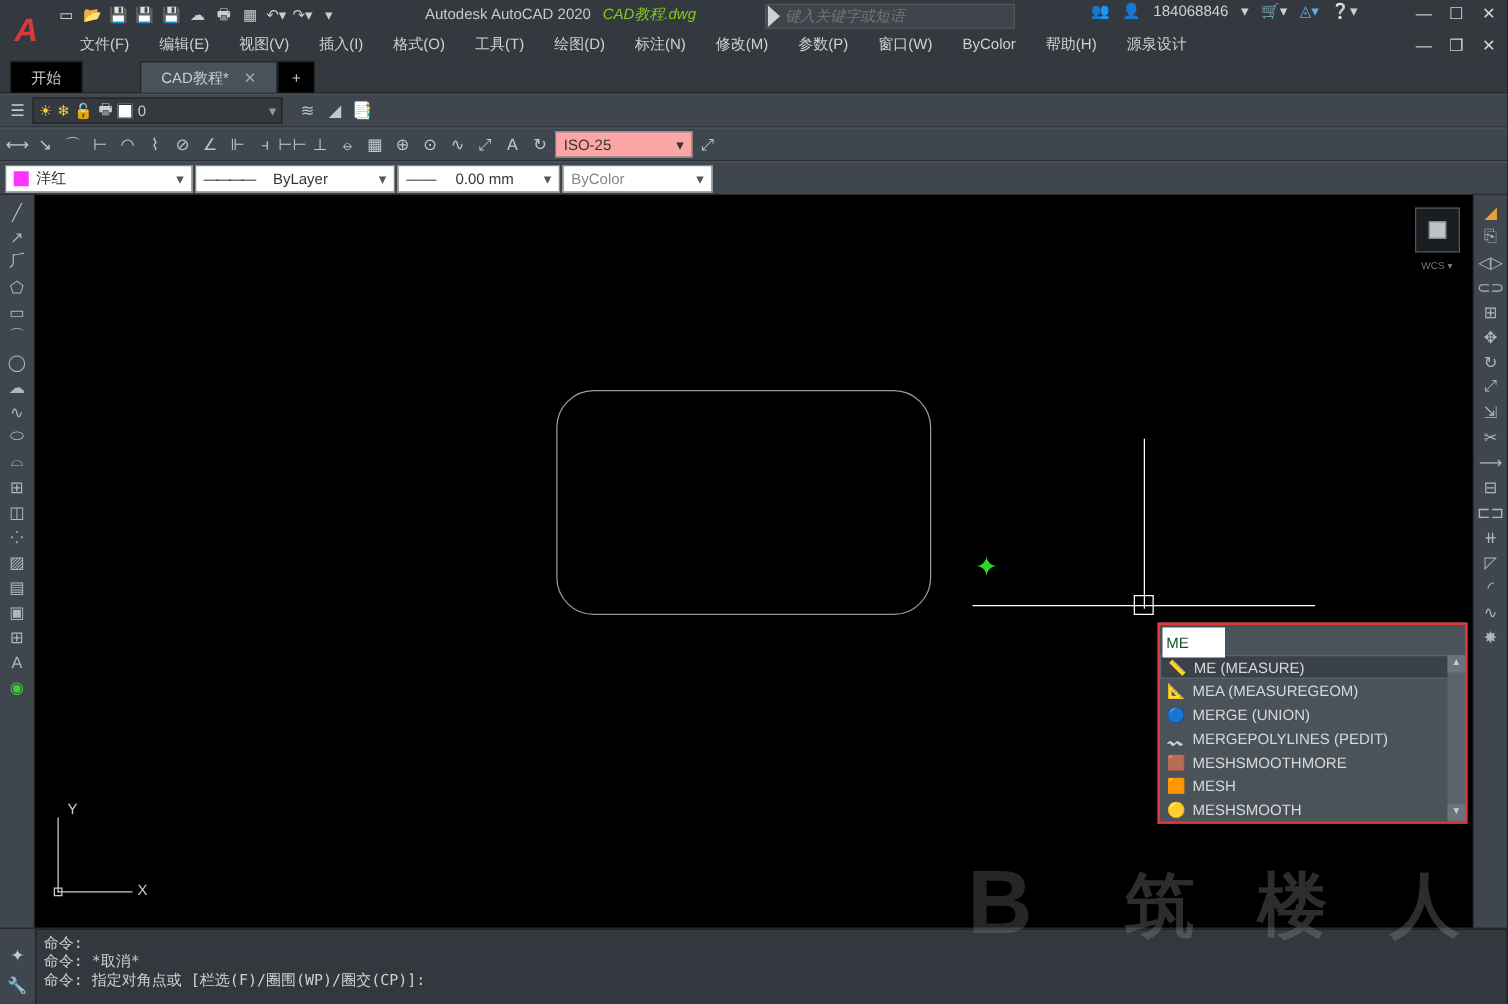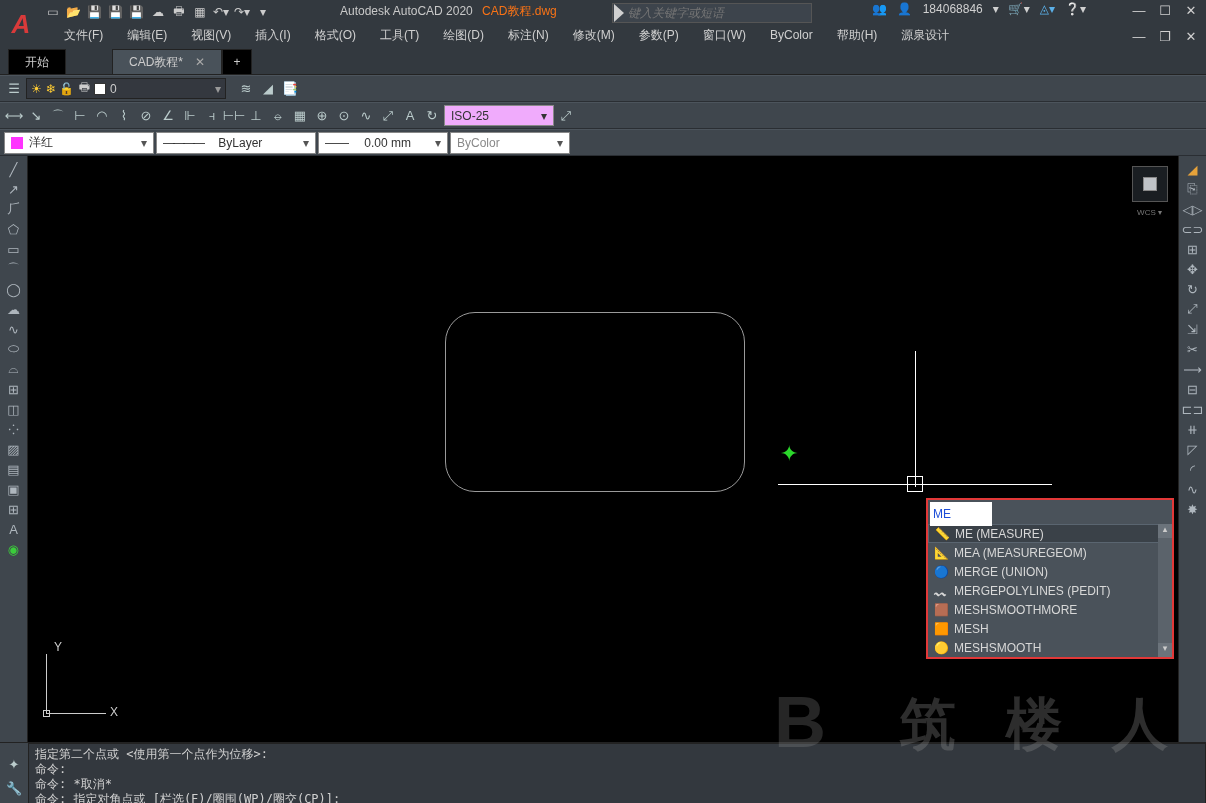--- a/index.html
+++ b/index.html
@@ -28,21 +28,21 @@
 .qat {
   height: 24px; display: flex; align-items: center; padding-left: 2px; gap: 3px;
 }
 .qat-icon {
   width: 18px; height: 18px; display: inline-flex; align-items: center; justify-content: center;
   color: #ccc; font-size: 12px; cursor: pointer;
 }
 .title-center {
   position: absolute; left: 340px; top: 3px; color: #c9c9c9; font-size: 12px;
 }
-.title-center .fname { color: #f97316; margin-left: 6px; }
+.title-center .fname { color: #84cc16; margin-left: 6px; font-style: italic; }
 .menubar {
   height: 22px; display: flex; align-items: center; padding-left: 10px; gap: 0;
 }
 .menu-item { padding: 2px 12px; cursor: pointer; color: #d0d0d0; }
 .search-box {
   position: absolute; left: 612px; top: 3px; width: 200px; height: 20px;
   background: #3d444c; border: 1px solid #555; display: flex; align-items: center;
 }
 .search-box .tri {
   width: 10px; height: 18px; background: #d0d0d0; clip-path: polygon(0 0, 100% 50%, 0 100%);
@@ -84,21 +84,21 @@
   height: 21px; width: 200px; background: #34383f; border: 1px solid #222; display: flex; align-items: center;
   padding: 0 4px; color: #ccc; gap: 4px;
 }
 .layer-dd .sun { color: #ffcc33; }
 .layer-dd .arrow { margin-left: auto; color: #999; }
 .prop-dd {
   height: 22px; background: #fff; color: #333; border: 1px solid #888; display: flex; align-items: center;
   padding: 0 6px; gap: 6px; justify-content: center;
 }
 .prop-dd .arrow { color: #555; margin-left: auto; }
-.dim-dd { height: 21px; width: 110px; background: #f0abfc; border: 1px solid #888; color: #333; display: flex; align-items: center; padding: 0 6px; }
+.dim-dd { height: 21px; width: 110px; background: #fca5a5; border: 1px solid #888; color: #333; display: flex; align-items: center; padding: 0 6px; }
 .dim-dd .arrow { margin-left: auto; }
 
 
 .main {
   display: flex; height: 586px; background: #000;
 }
 .left-toolbar {
   width: 28px; background: #3f464d; display: flex; flex-direction: column; align-items: center;
   padding-top: 4px; gap: 2px; border-right: 1px solid #222;
 }
@@ -133,21 +133,21 @@
 .ucs .box { position: absolute; left: -3px; bottom: -3px; width: 7px; height: 7px; border: 1px solid #ccc; }
 .ucs .ylabel { position: absolute; left: 8px; top: -4px; }
 .ucs .xlabel { position: absolute; left: 64px; bottom: -5px; }
 
 
 .autocomp {
   position: absolute; left: 898px; top: 342px; width: 248px; background: #4a525a;
   border: 2px solid #e23838;
 }
 .autocomp-input {
-  width: 62px; height: 18px; background: #fff; color: #1d4ed8; padding: 12px 3px; font-size: 12px;
+  width: 50px; height: 18px; background: #fff; color: #14532d; padding: 12px 3px; font-size: 12px;
   position: absolute; left: 2px; top: 2px; border: none;
 }
 .autocomp-list {
   margin-top: 24px; background: #4a525a; max-height: 140px;
 }
 .ac-item {
   height: 19px; display: flex; align-items: center; padding: 0 6px; color: #d8d8d8; gap: 6px;
   font-size: 12px; cursor: pointer;
 }
 .ac-item.sel { background: #3a4148; border: 1px solid #5a6570; }
@@ -421,21 +421,20 @@
     <span class="tbtn">✸</span>
   </div>
 </div>
 
 <div class="cmd-panel">
   <div class="cmd-left">
     <span class="tbtn">✦</span>
     <span class="tbtn">🔧</span>
   </div>
   <div class="cmd-text">
-    <div>指定第二个点或 &lt;使用第一个点作为位移&gt;:</div>
     <div>命令:</div>
     <div>命令: *取消*</div>
     <div>命令: 指定对角点或 [栏选(F)/圈围(WP)/圈交(CP)]:</div>
   </div>
 </div>
 
 <div class="watermark-logo">B</div>
 <div class="watermark">筑 楼 人</div>
 
 </body></html>

